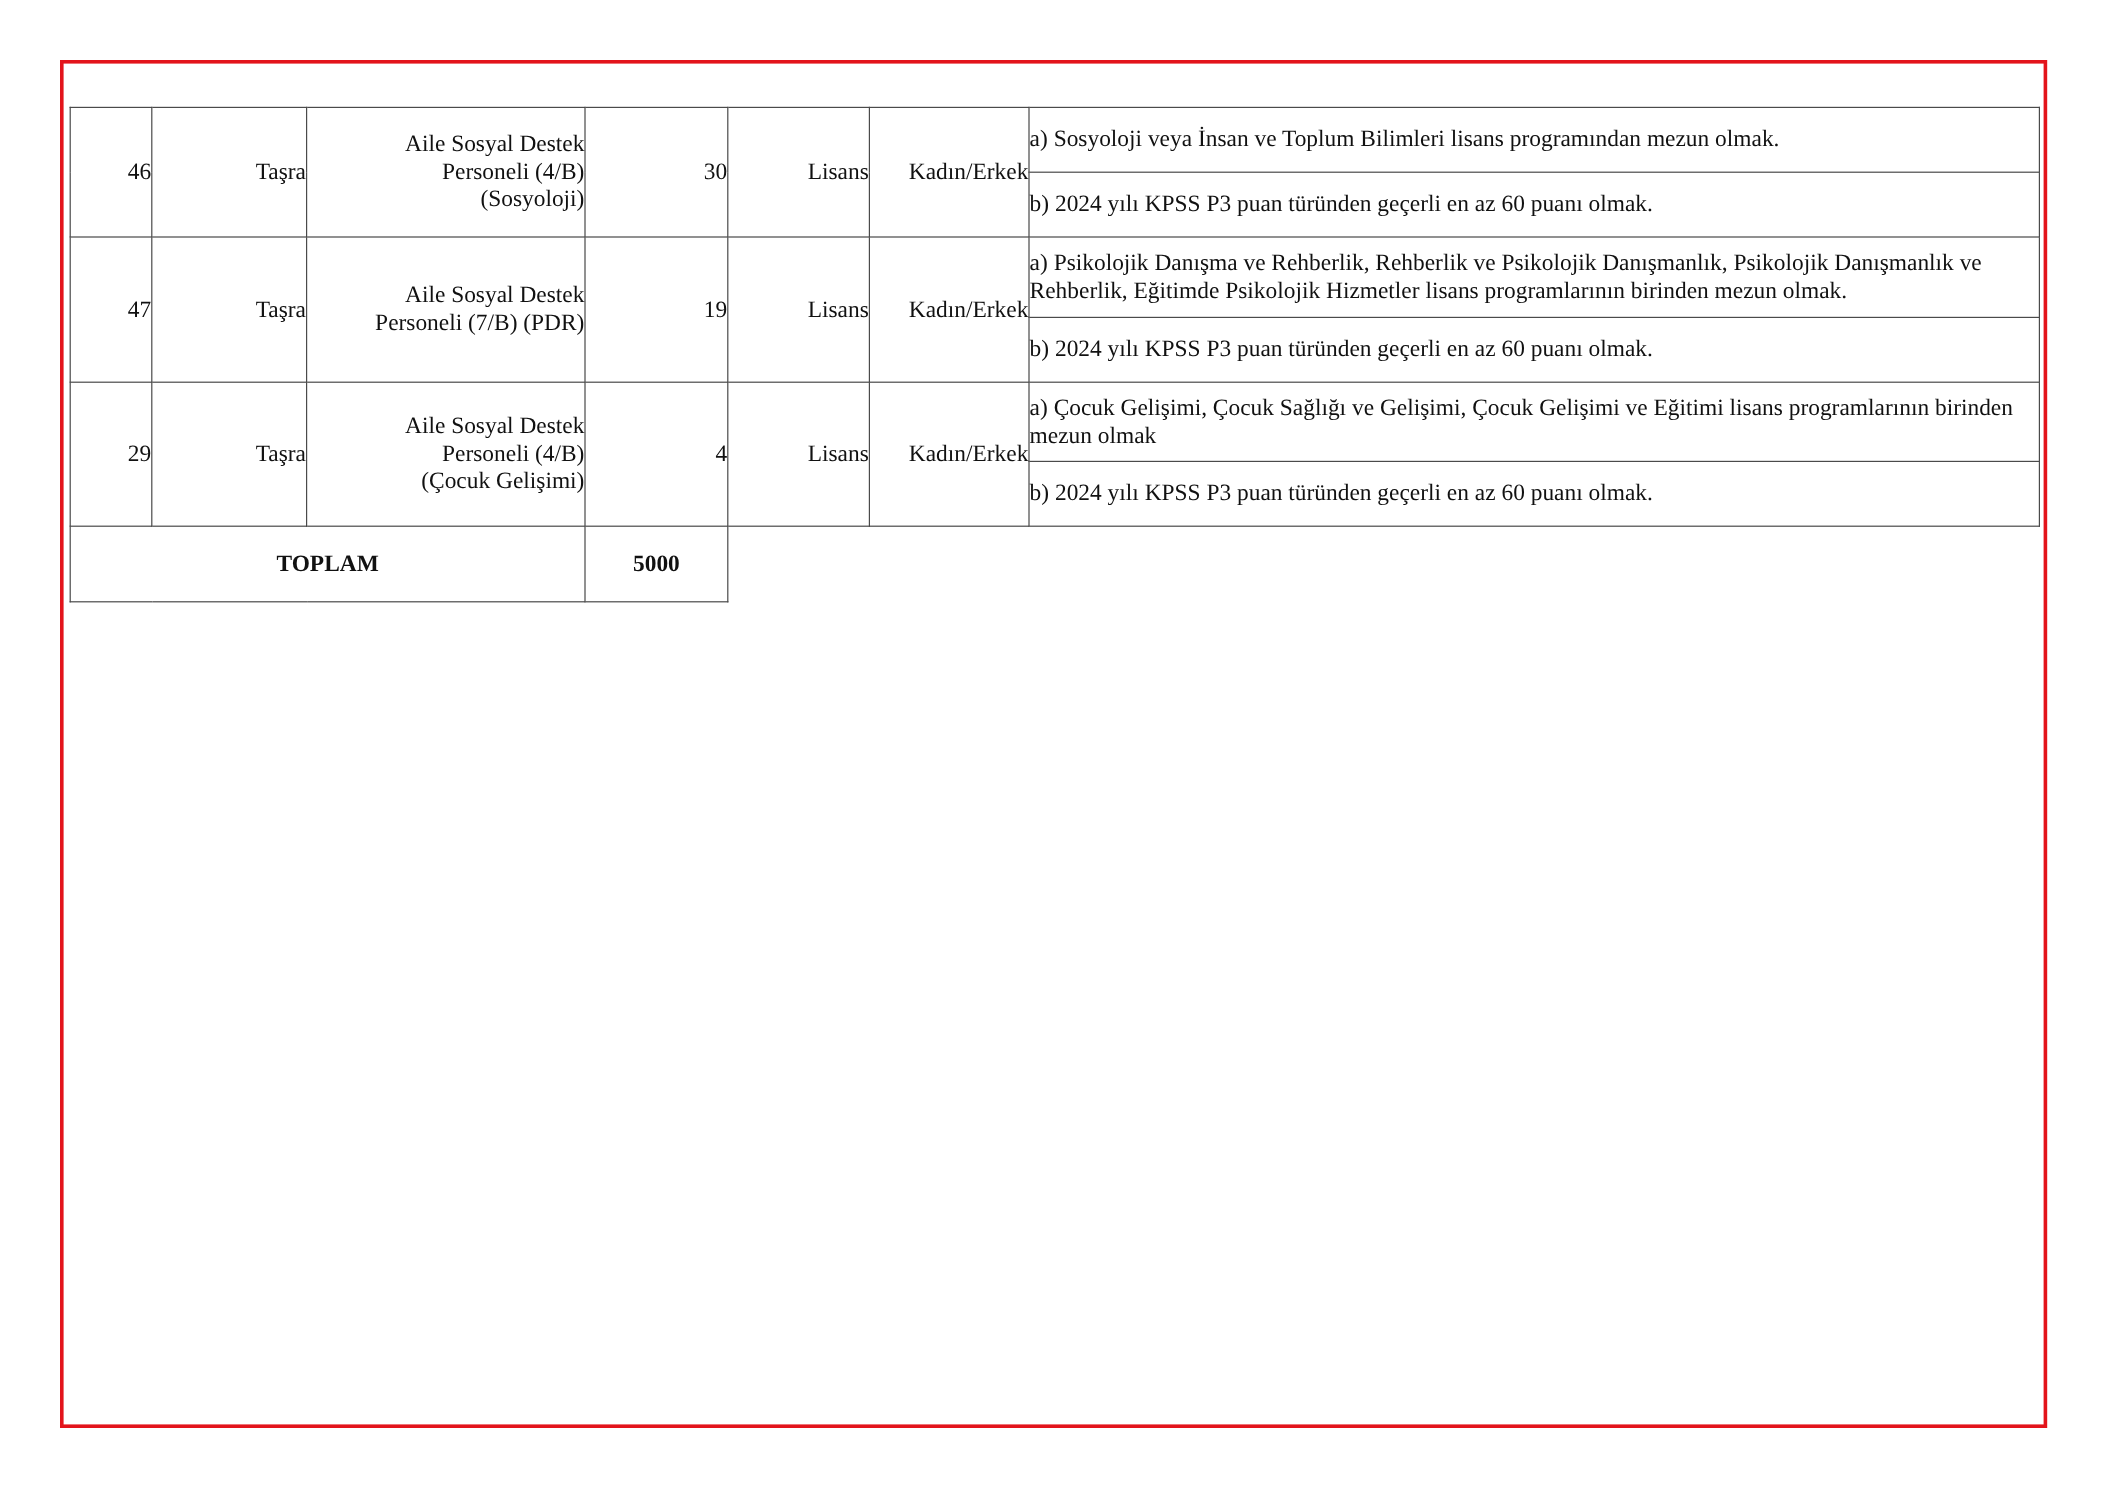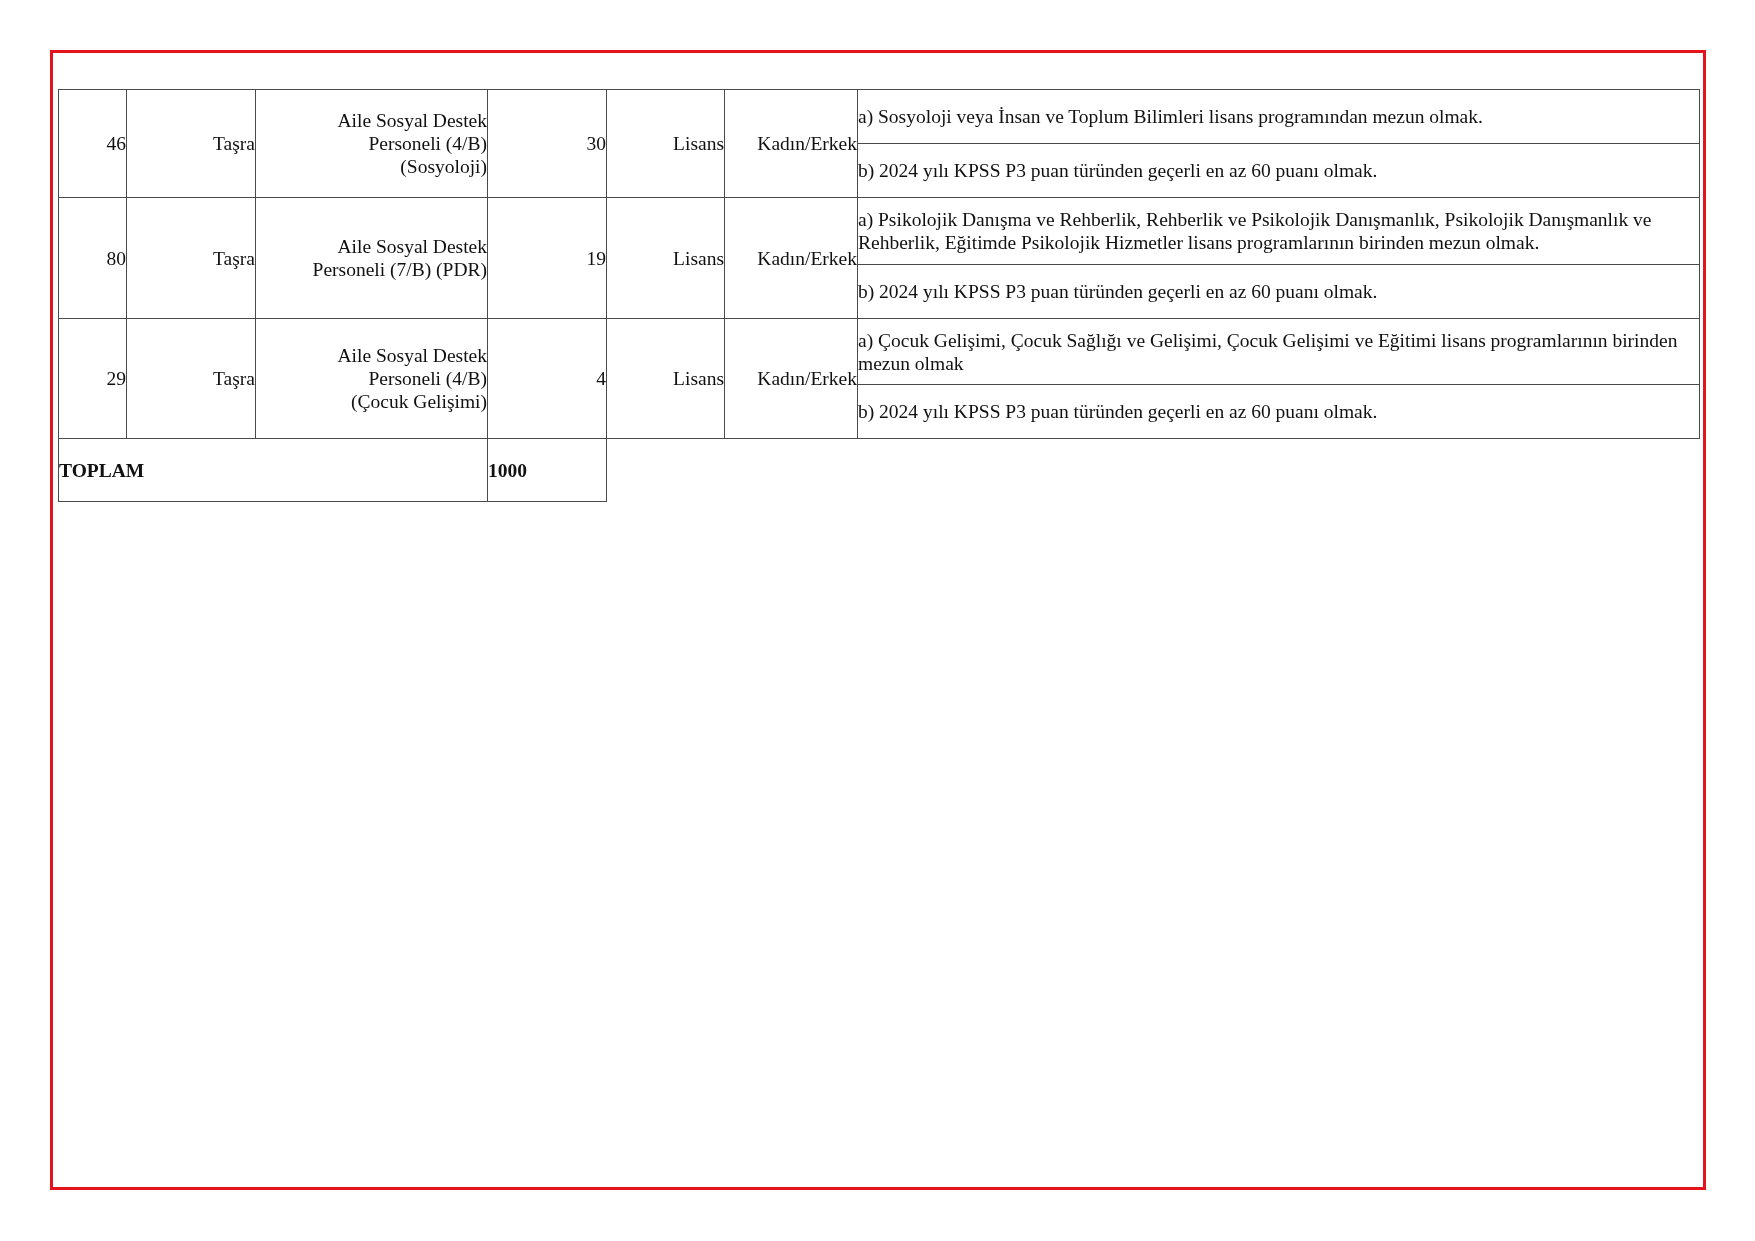--- a/index.html
+++ b/index.html
@@ -38,20 +38,21 @@
       vertical-align: middle;
     }
     td.c { text-align: right; }
     td.req {
       text-align: left;
       padding-left: 7px;
       padding-right: 6px;
       font-family: Liberation Serif, serif;
     }
     td.total-label, td.total-value {
+      text-align: center;
       font-weight: bold;
     }
     .nob { border: none !important; }
   </style>
 </head>
 <body>
 
 <div class="page-frame"></div>
 
 <table class="staff-table">
@@ -77,21 +78,21 @@
     <td class="c" rowspan="2">30</td>
     <td class="c" rowspan="2">Lisans</td>
     <td class="c" rowspan="2">Kadın/Erkek</td>
     <td class="req">a)  Sosyoloji veya İnsan ve Toplum Bilimleri lisans programından mezun olmak.</td>
   </tr>
   <tr style="height:54px">
     <td class="req">b) 2024 yılı KPSS P3 puan türünden geçerli en az 60 puanı olmak.</td>
   </tr>
 
   <tr style="height:67px">
-    <td class="c" rowspan="2">80</td>
+    <td class="c" rowspan="2">47</td>
     <td class="c" rowspan="2">Taşra</td>
     <td class="c" rowspan="2">
       <div>Aile Sosyal Destek</div>
       <div>Personeli (7/B) (PDR)</div>
     </td>
     <td class="c" rowspan="2">19</td>
     <td class="c" rowspan="2">Lisans</td>
     <td class="c" rowspan="2">Kadın/Erkek</td>
     <td class="req">a) Psikolojik Danışma ve Rehberlik, Rehberlik ve Psikolojik Danışmanlık, Psikolojik Danışmanlık ve Rehberlik, Eğitimde Psikolojik Hizmetler lisans programlarının birinden mezun olmak.</td>
   </tr>
@@ -111,17 +112,17 @@
     <td class="c" rowspan="2">Lisans</td>
     <td class="c" rowspan="2">Kadın/Erkek</td>
     <td class="req">a) Çocuk Gelişimi, Çocuk Sağlığı ve Gelişimi, Çocuk Gelişimi ve Eğitimi lisans programlarının birinden mezun olmak</td>
   </tr>
   <tr style="height:54px">
     <td class="req">b) 2024 yılı KPSS P3 puan türünden geçerli en az 60 puanı olmak.</td>
   </tr>
 
   <tr style="height:63px">
     <td class="total-label" colspan="3">TOPLAM</td>
-    <td class="total-value">1000</td>
+    <td class="total-value">5000</td>
     <td class="nob" colspan="3"></td>
   </tr>
 </tbody>
   </table>
 
 </body></html>

